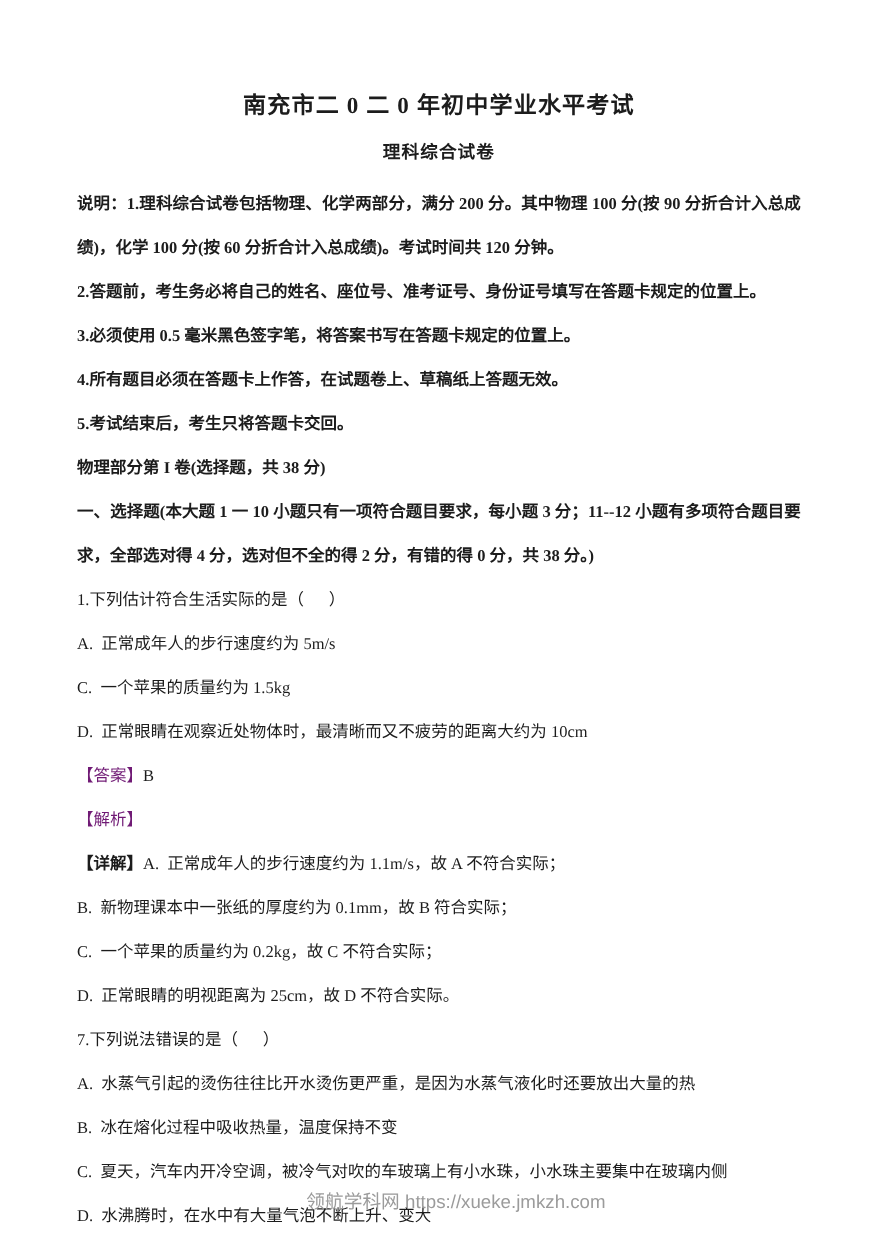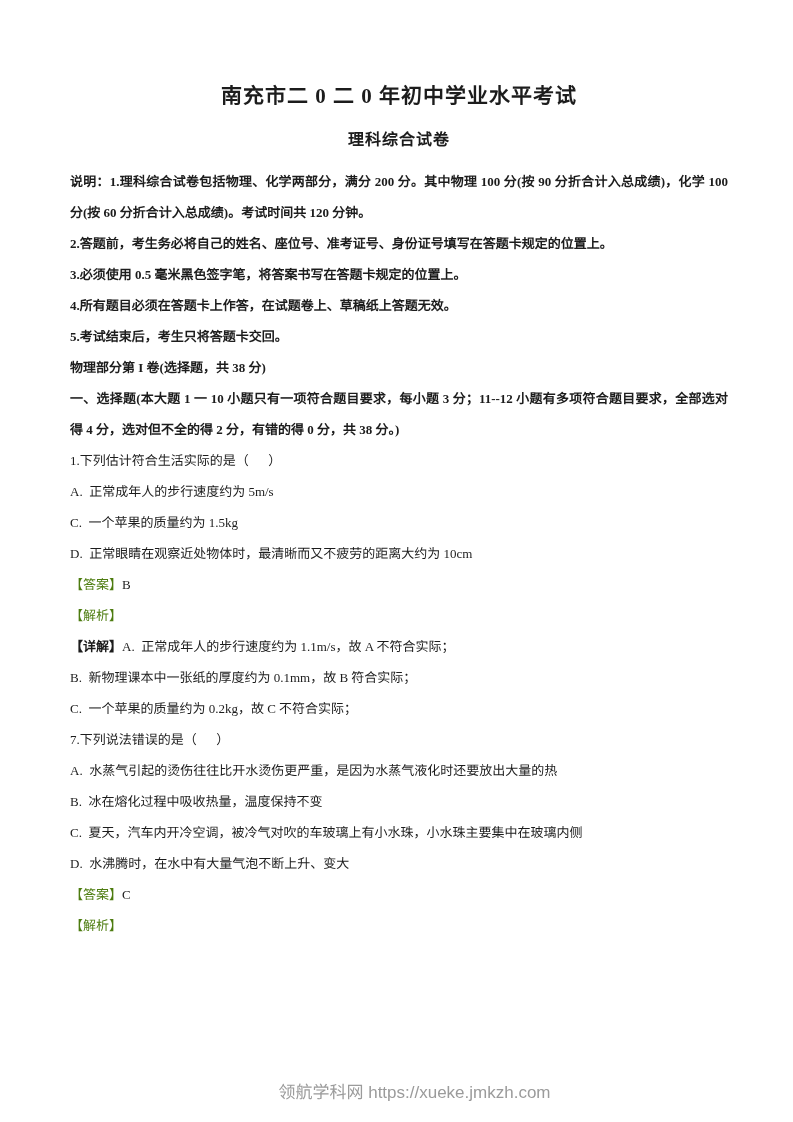--- a/index.html
+++ b/index.html
@@ -30,28 +30,28 @@
   .subtitle {
     margin: 16px 0 0 0;
     font-size: 16px;
     font-weight: bold;
     text-align: center;
     line-height: 26px;
     letter-spacing: 1px;
   }
   .ln {
     margin: 0;
-    font-size: 13px;
-    line-height: 31px;
+    font-size: 15px;
+    line-height: 40px;
     white-space: pre-wrap;
     text-align: justify;
   }
   .first-note { margin-top: 13px; }
   .bold { font-weight: bold; }
-  .blue { color: #4d7c0f; }
+  .blue { color: #701a75; }
   .detail-label { font-weight: bold; }
   .footer {
     position: absolute;
     left: 0;
     top: 1062px;
     width: 100%;
     text-align: center;
     font-family: "Liberation Sans", "DejaVu Sans", sans-serif;
     font-size: 17px;
     line-height: 24px;
@@ -79,20 +79,21 @@
 
     <p class="ln">1.下列估计符合生活实际的是（      ）</p>
     <p class="ln">A.  正常成年人的步行速度约为 5m/s</p>
     <p class="ln">C.  一个苹果的质量约为 1.5kg</p>
     <p class="ln">D.  正常眼睛在观察近处物体时，最清晰而又不疲劳的距离大约为 10cm</p>
     <p class="ln"><span class="blue">【答案】</span><span>B</span></p>
     <p class="ln blue">【解析】</p>
     <p class="ln"><span class="detail-label">【详解】</span><span>A.  正常成年人的步行速度约为 1.1m/s，故 A 不符合实际；</span></p>
     <p class="ln">B.  新物理课本中一张纸的厚度约为 0.1mm，故 B 符合实际；</p>
     <p class="ln">C.  一个苹果的质量约为 0.2kg，故 C 不符合实际；</p>
+    <p class="ln">D.  正常眼睛的明视距离为 25cm，故 D 不符合实际。</p>
 
     <p class="ln">7.下列说法错误的是（      ）</p>
     <p class="ln">A.  水蒸气引起的烫伤往往比开水烫伤更严重，是因为水蒸气液化时还要放出大量的热</p>
     <p class="ln">B.  冰在熔化过程中吸收热量，温度保持不变</p>
     <p class="ln">C.  夏天，汽车内开冷空调，被冷气对吹的车玻璃上有小水珠，小水珠主要集中在玻璃内侧</p>
     <p class="ln">D.  水沸腾时，在水中有大量气泡不断上升、变大</p>
     <p class="ln"><span class="blue">【答案】</span><span>C</span></p>
     <p class="ln blue">【解析】</p>
 
   </div>

